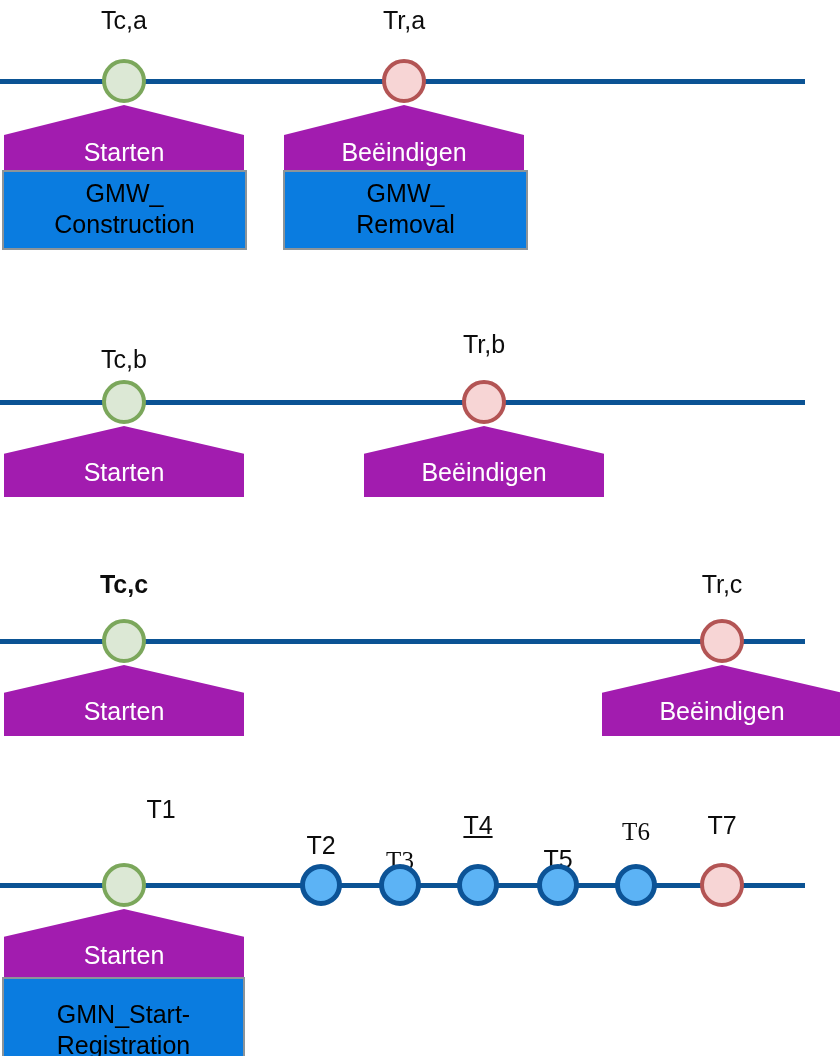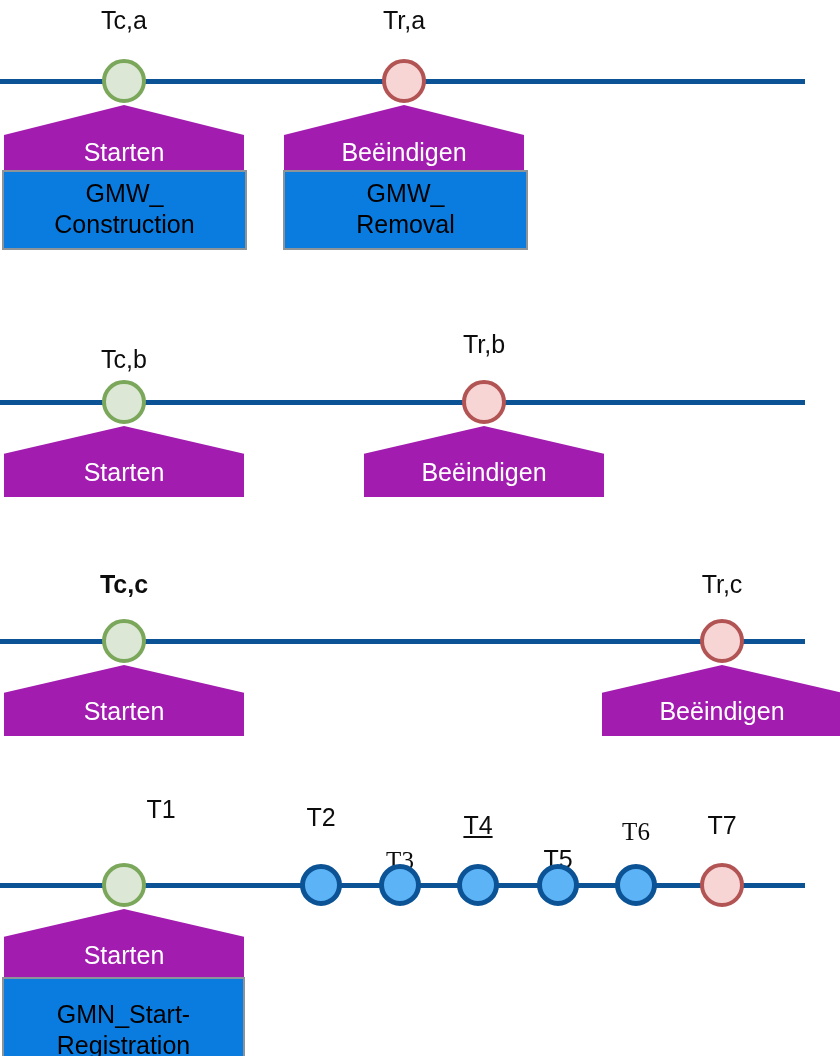--- a/index.html
+++ b/index.html
@@ -172,21 +172,21 @@
       <div class="pent-label" style="top:32px;">Beëindigen</div>
     </div>
 
     <div class="node green" style="left:102px; top:619px; width:44px; height:44px;"></div>
     <div class="node red" style="left:700px; top:619px; width:44px; height:44px;"></div>
   </div>
 
   <div class="row">
 
     <div class="tick-label" style="left:124px; top:796px;margin-left:37px;">T1</div>
-    <div class="tick-label" style="left:321px; top:804px;">T2</div>
+    <div class="tick-label" style="left:321px; top:832px;">T2</div>
     <div class="tick-label" style="left:400px; top:848px;font-family:Liberation Serif, serif;">T3</div>
     <div class="tick-label" style="left:478px; top:812px;text-decoration:underline;">T4</div>
     <div class="tick-label" style="left:558px; top:846px;">T5</div>
     <div class="tick-label" style="left:636px; top:819px;font-family:Liberation Serif, serif;">T6</div>
     <div class="tick-label" style="left:722px; top:812px;">T7</div>
 
     <div class="axis" style="left:0px; top:883px; width:805px;"></div>
 
     <div class="pent" style="left:4px; top:909px; width:240px; height:71px;">
       <div class="pent-label" style="top:32px;">Starten</div>

